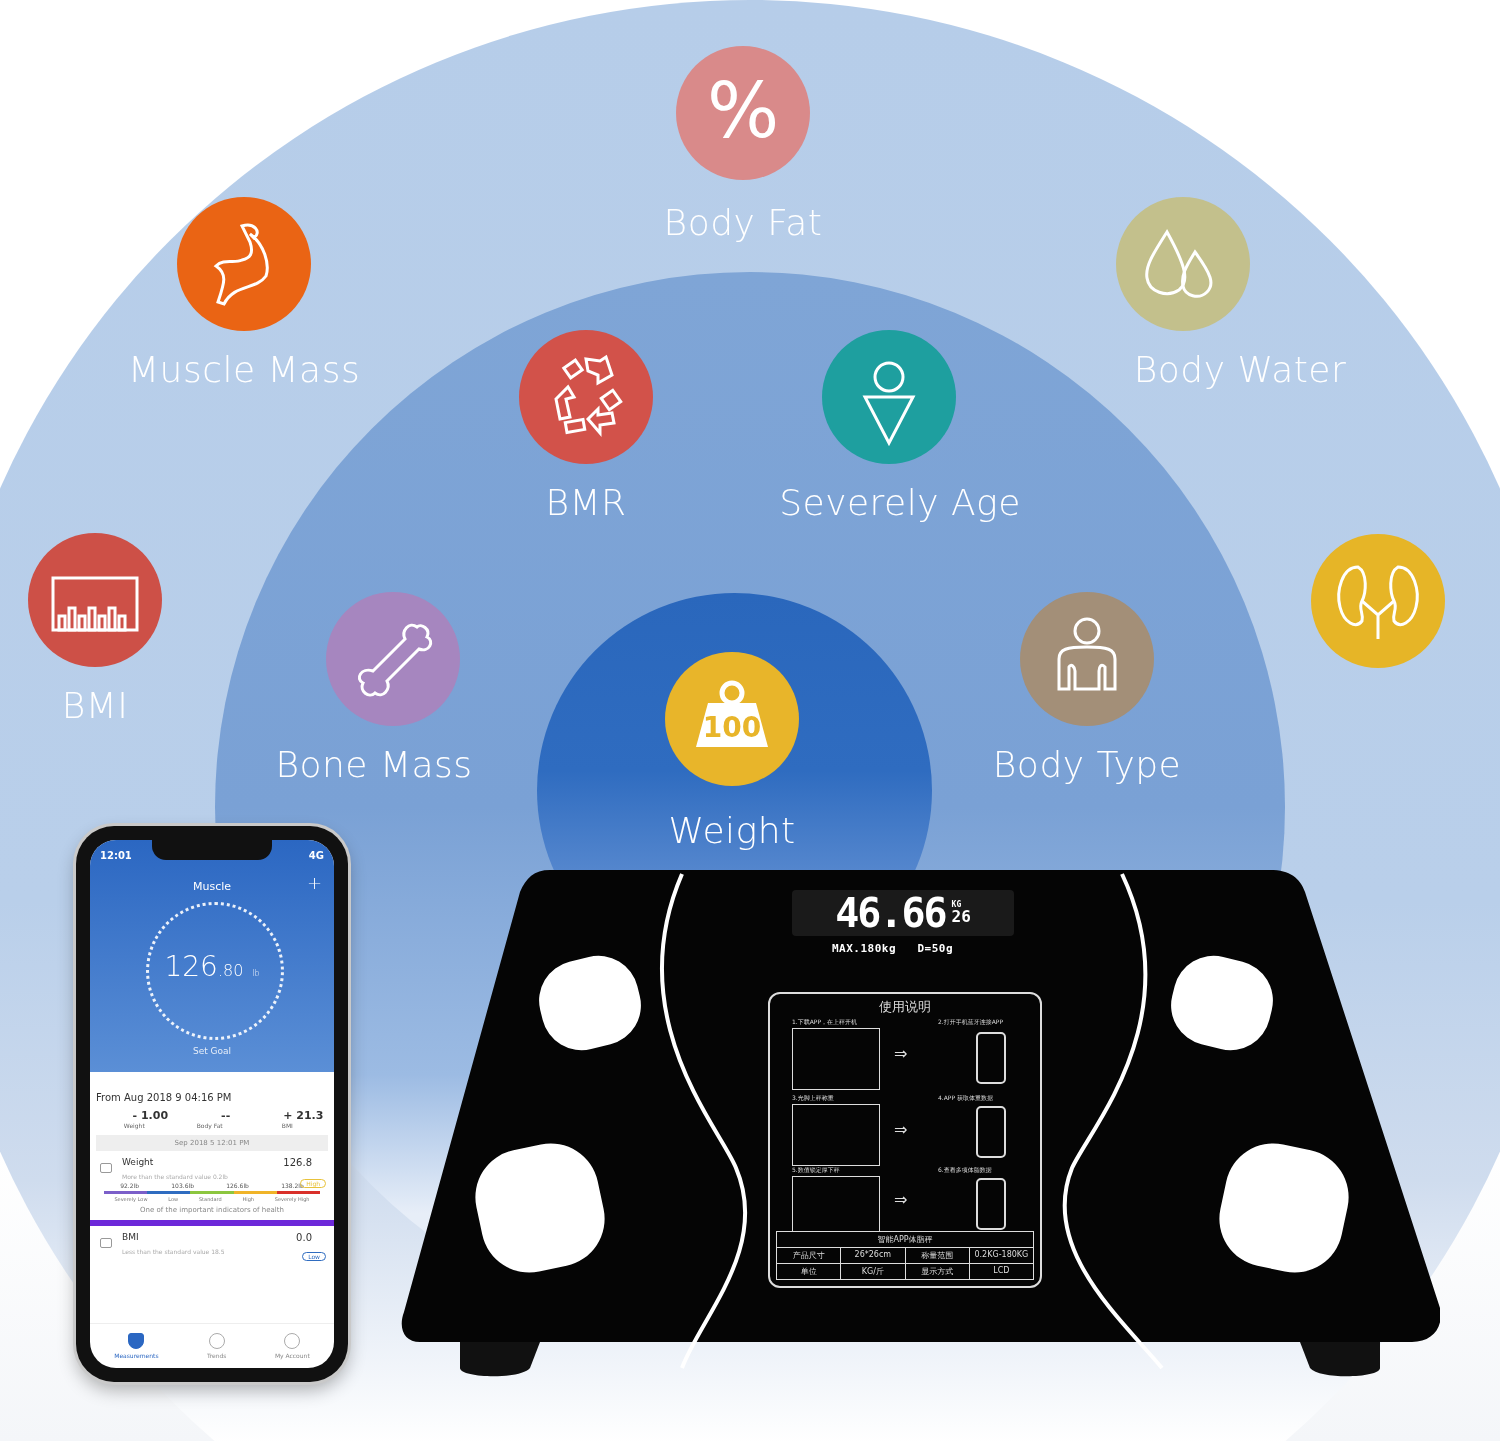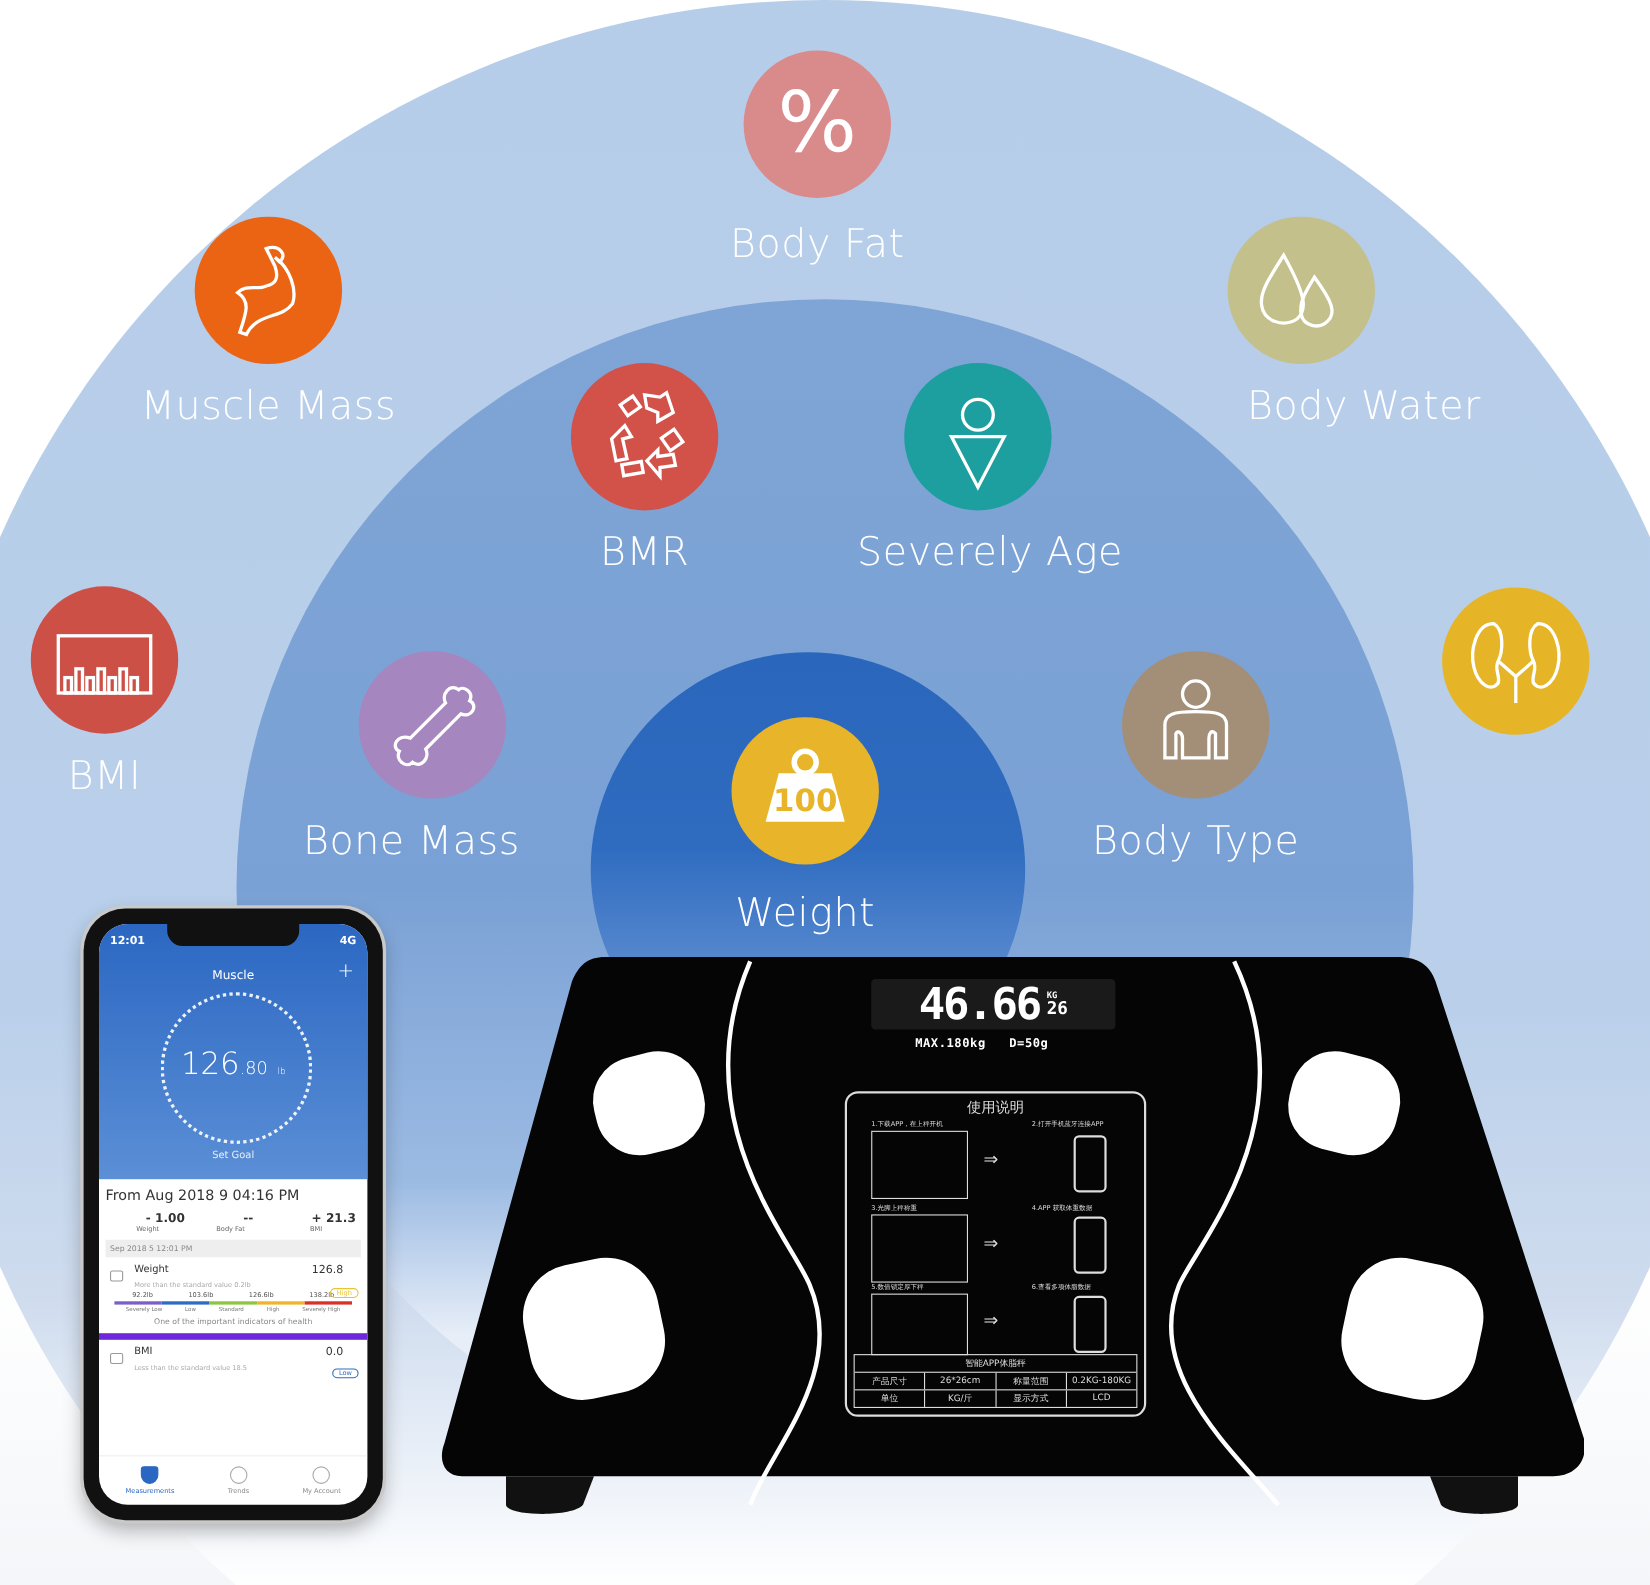--- a/index.html
+++ b/index.html
@@ -22,25 +22,25 @@
   .hero { position:absolute; left:0; top:0; right:0; height:232px; background:linear-gradient(#2b67c2,#5b8fd6); color:#fff; }
   .statusbar { position:absolute; top:10px; left:10px; right:10px; font-size:10px; font-weight:bold; display:flex; justify-content:space-between; }
   .user { position:absolute; top:40px; width:100%; text-align:center; font-size:11px; }
   .plus { position:absolute; top:32px; right:12px; font-size:18px; font-weight:300; }
   .dialring { position:absolute; left:56px; top:62px; width:132px; height:132px; border-radius:50%; border:3px dotted rgba(255,255,255,0.9); }
   .reading { position:absolute; top:110px; width:100%; text-align:center; font-size:28px; font-weight:300; }
   .reading .dec { font-size:16px; }
   .reading .unit { font-size:8px; }
   .setgoal { position:absolute; top:206px; width:100%; text-align:center; font-size:9px; opacity:0.85; }
   .body { position:absolute; top:232px; left:0; right:0; bottom:44px; font-size:8px; color:#333; }
-  .from { padding:8px 6px 4px; font-size:13px; }
+  .from { padding:20px 6px 4px; font-size:10px; }
   .summary { display:flex; justify-content:space-around; padding:2px 0 6px; text-align:center; }
   .summary .v { font-size:11px; font-weight:bold;margin-left:32px; }
   .summary .l { font-size:6px; color:#666; }
-  .dateband { background:#eee; margin:0 6px; padding:4px; font-size:7px; color:#888; }
+  .dateband { background:#eee; margin:0 6px; padding:4px; font-size:7px; color:#888;text-align:center; }
   .row { padding:6px 8px 2px 32px; position:relative; }
   .row .title { font-size:9px; }
   .row .val { position:absolute; right:22px; top:6px; font-size:10px; }
   .row .sub { font-size:6px; color:#aaa; margin-top:6px; }
   .badge { position:absolute; right:8px; font-size:6px; border:1px solid; border-radius:6px; padding:0 5px; }
   .rangebar { margin:10px 14px 0; height:3px; display:flex; }
   .rangebar span { flex:1; }
   .ticks { display:flex; justify-content:space-around; margin:0 14px; font-size:6px; color:#555; }
   .cats { display:flex; justify-content:space-around; margin:2px 14px 0; font-size:5px; color:#777; text-align:center; }
   .note { text-align:center; font-size:7px; color:#888; margin-top:4px; padding-bottom:6px; border-bottom:6px solid #6d28d9; }

